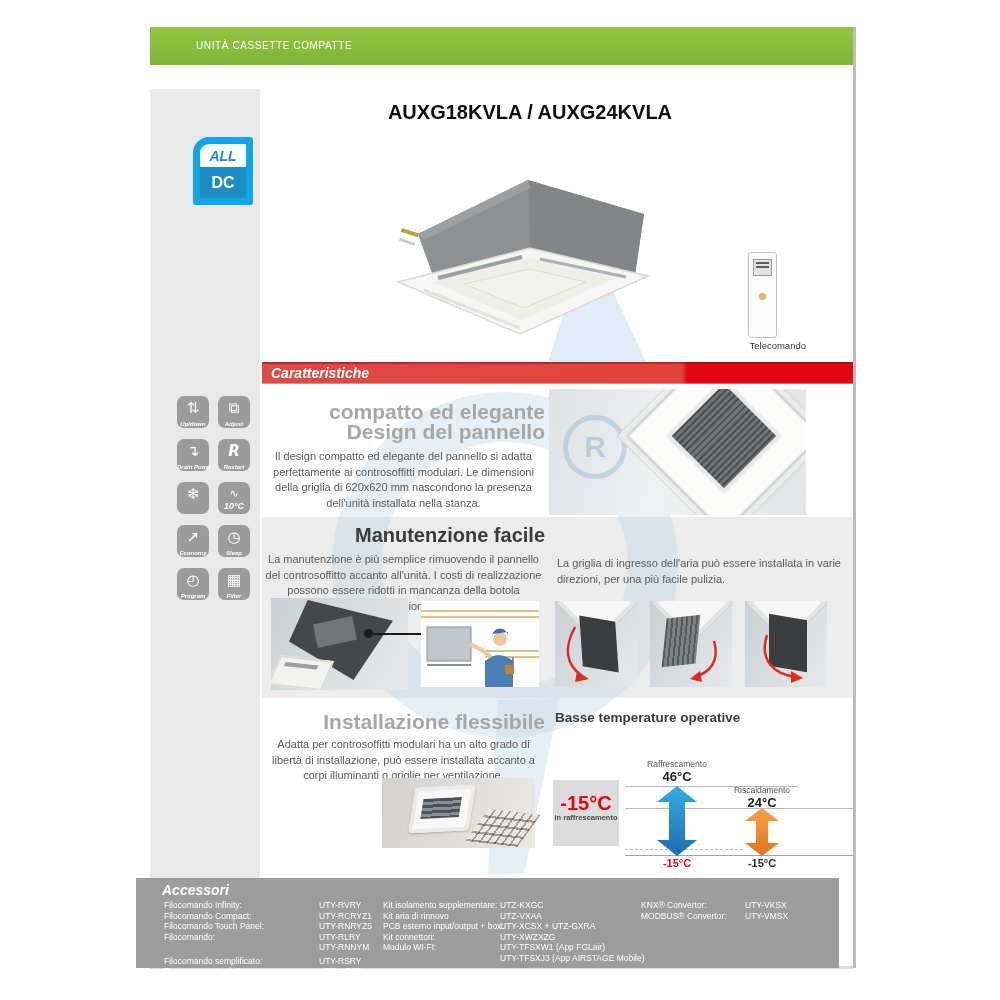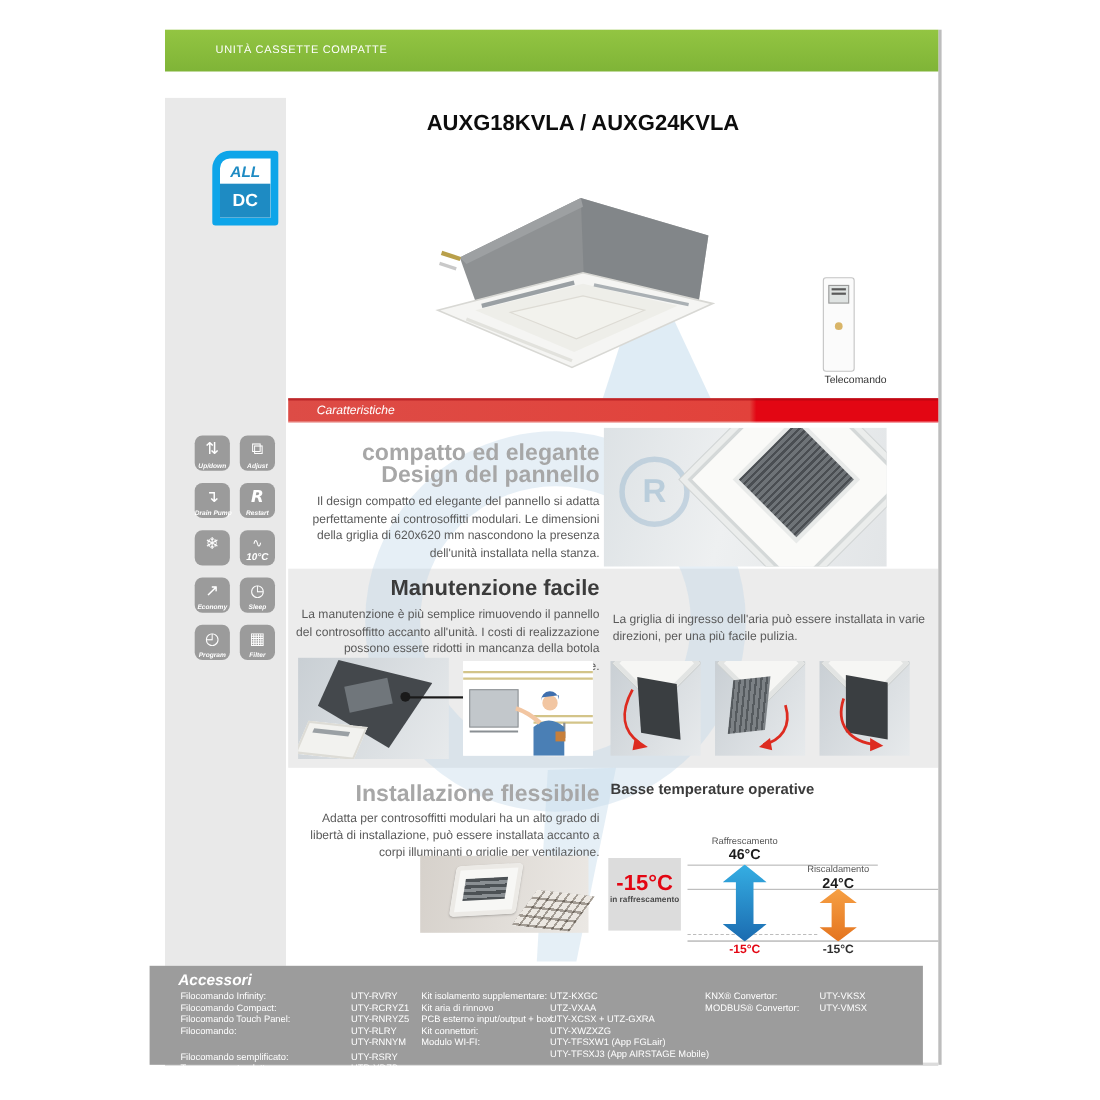--- a/index.html
+++ b/index.html
@@ -39,36 +39,36 @@
   .remote .disp i{display:block;height:2px;margin:2px 2px 0;background:#5a5a5a;}
   .remote .btn{position:absolute;left:10px;top:40px;width:7px;height:7px;
     border-radius:50%;background:#d9b568;}
   .remote-caption{left:718px;top:340px;width:88px;text-align:right;
     font-size:9.5px;color:#333;}
 
   
   .banner{left:262px;top:362px;width:591px;height:22px;
     background:linear-gradient(90deg,#dd4c46 0%,#e2423b 71%,#e30613 72%,#e30613 100%);
     box-shadow:inset 0 2px 0 rgba(160,10,20,.55), inset 0 -1px 0 rgba(255,255,255,.35);}
-  .banner span{position:absolute;left:26px;line-height:22px;color:#fff;
-    font-size:11px;font-weight:normal;font-style:italic;}
+  .banner span{position:absolute;left:9px;line-height:22px;color:#fff;
+    font-size:14px;font-weight:bold;font-style:italic;}
 
   
   .icons{left:177px;top:396px;display:grid;grid-template-columns:32px 32px;gap:11px 9px;}
   .icon{width:32px;height:32px;background:#9b9b9b;border-radius:7px;position:relative;color:#fff;}
   .icon .glyph{position:absolute;top:0;left:0;right:0;text-align:center;
     font-size:15px;line-height:24px;font-family:"DejaVu Sans",sans-serif;}
   .icon .ilabel{position:absolute;bottom:1px;left:0;right:0;text-align:center;
     font-size:6px;font-style:italic;font-weight:bold;white-space:nowrap;}
 
   
   .h-gray{color:#a7a7a7;font-weight:bold;font-size:21px;line-height:20px;text-align:right;}
   .h-dark{color:#3b3b3b;font-weight:bold;font-size:20px;text-align:right;}
   .body-txt{font-size:11px;color:#5a5a5a;line-height:15.5px;}
-  .ra{text-align:right;}
+  .ra{text-align:center;}
 
   .design-h{left:262px;top:402px;width:283px;}
   .design-b{left:262px;top:449px;width:283px;}
 
   .photo-design{left:549px;top:389px;width:257px;height:126px;overflow:hidden;
     background:linear-gradient(105deg,#dde2e5 0%,#eef0f1 45%,#e2e5e7 100%);}
   .dp-frame{position:absolute;left:100px;top:-28px;width:150px;height:150px;
     background:#fafaf8;transform:rotate(45deg);
     box-shadow:inset 0 0 0 5px #ebedec, inset 0 0 0 8px #d4d8d8, 0 0 0 1px #cfd3d3;}
   .dp-grille{position:absolute;left:138px;top:10px;width:74px;height:74px;

